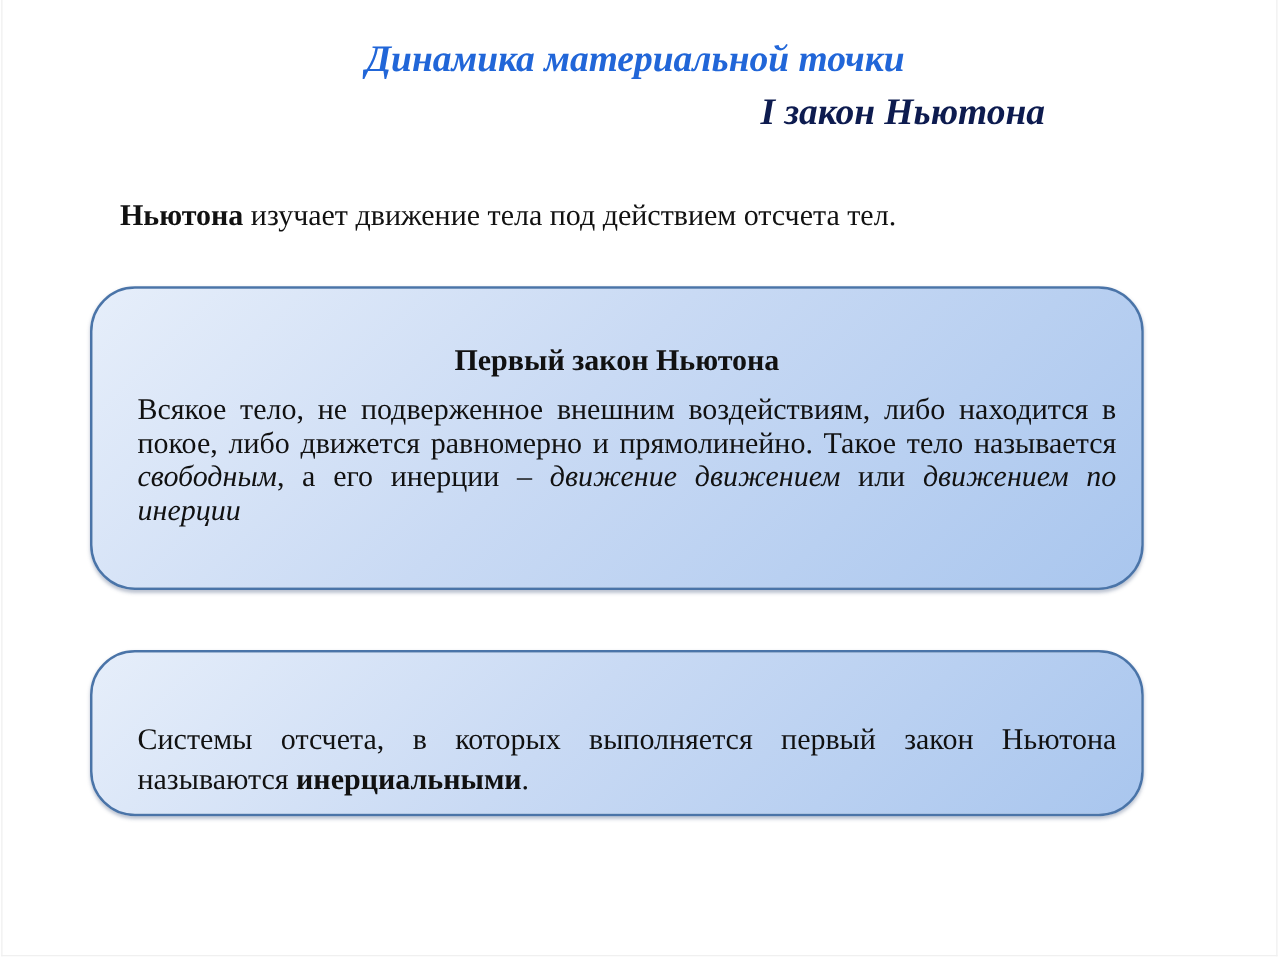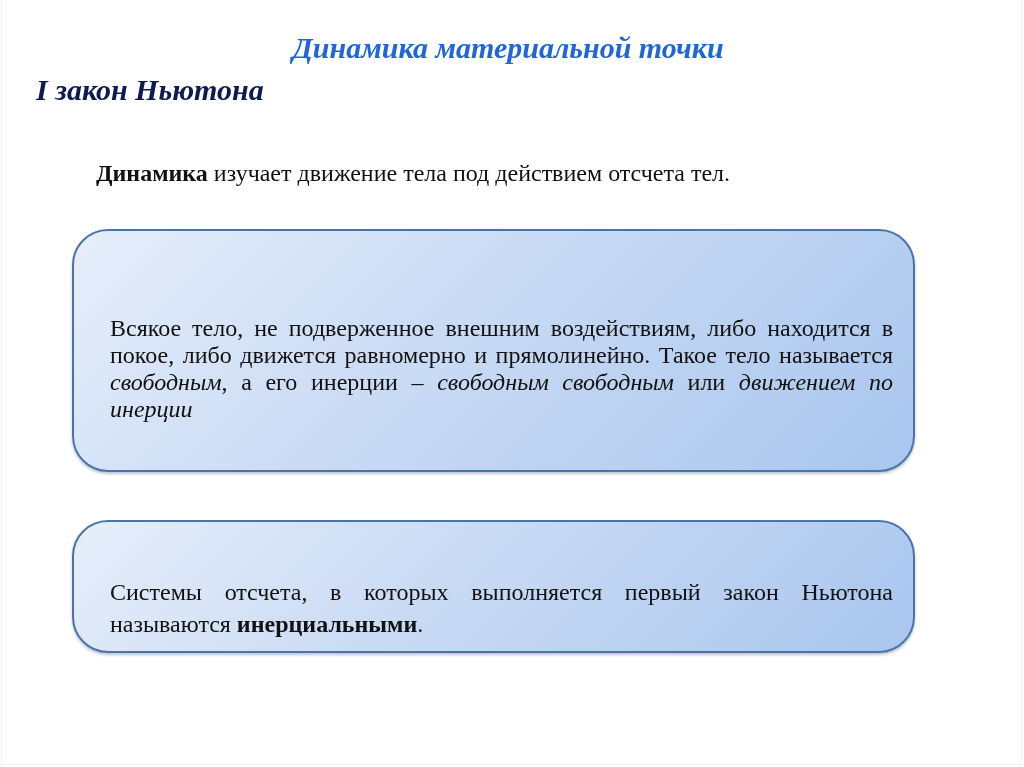--- a/index.html
+++ b/index.html
@@ -6,22 +6,22 @@
     body {
       width:1024px; height:767px; background:#ffffff; position:relative; overflow:hidden;
       font-family:"Liberation Serif", serif;
     }
     .frame { position:absolute; left:1px; top:0; width:1021px; height:765px; border:1px solid #f0f0f0; border-top:none; box-sizing:border-box; }
     .title1 {
       position:absolute; left:0; width:1016px; top:30px; text-align:center;
       font-size:30px; font-weight:bold; font-style:italic; color:#2166d8; line-height:36px;
     }
     .title2 {
-      position:absolute; left:0; width:836px; top:72px; text-align:left;
-      font-size:30px; font-weight:bold; font-style:italic; color:#0d1b4f; line-height:36px;margin-left:36px;
+      position:absolute; left:0; width:836px; top:72px; text-align:right;
+      font-size:30px; font-weight:bold; font-style:italic; color:#0d1b4f; line-height:36px;
     }
     .intro {
       position:absolute; left:96px; top:158px; font-size:24px; color:#111; line-height:30px;
     }
     .intro b { font-weight:bold; }
     .box {
       position:absolute; left:72px; width:843px; box-sizing:border-box;
       border:2px solid #4a74a8; border-radius:36px;
       background:linear-gradient(135deg,#e6eefa 0%,#c9daf4 45%,#a9c6ee 100%);
       box-shadow:0 2px 3px rgba(60,80,120,0.35);
@@ -42,21 +42,22 @@
     .b { font-weight:bold; }
   </style>
 </head>
 <body>
 
 <div class="frame"></div>
 
 <div class="title1">Динамика материальной точки</div>
 <div class="title2">I закон Ньютона</div>
 
-<div class="intro"><b>Динамика</b><span> изучает движение тела под действием отсчета тел.</span></div>
+<div class="intro"><b>Ньютона</b><span> изучает движение тела под действием отсчета тел.</span></div>
 
 <div class="box box1">
-  <div class="box-text"><span>Всякое тело, не подверженное внешним воздействиям, либо находится в покое, либо движется равномерно и прямолинейно. Такое тело называется </span><span class="bi">свободным</span><span>, а его инерции – </span><span class="bi">свободным свободным</span><span> или </span><span class="bi">движением по инерции</span></div>
+  <div class="box-heading">Первый закон Ньютона</div>
+  <div class="box-text"><span>Всякое тело, не подверженное внешним воздействиям, либо находится в покое, либо движется равномерно и прямолинейно. Такое тело называется </span><span class="bi">свободным</span><span>, а его инерции – </span><span class="bi">движение движением</span><span> или </span><span class="bi">движением по инерции</span></div>
 </div>
 
 <div class="box box2">
   <div class="box-text"><span>Системы отсчета, в которых выполняется первый закон Ньютона называются </span><span class="b">инерциальными</span><span>.</span></div>
 </div>
 
 </body></html>

